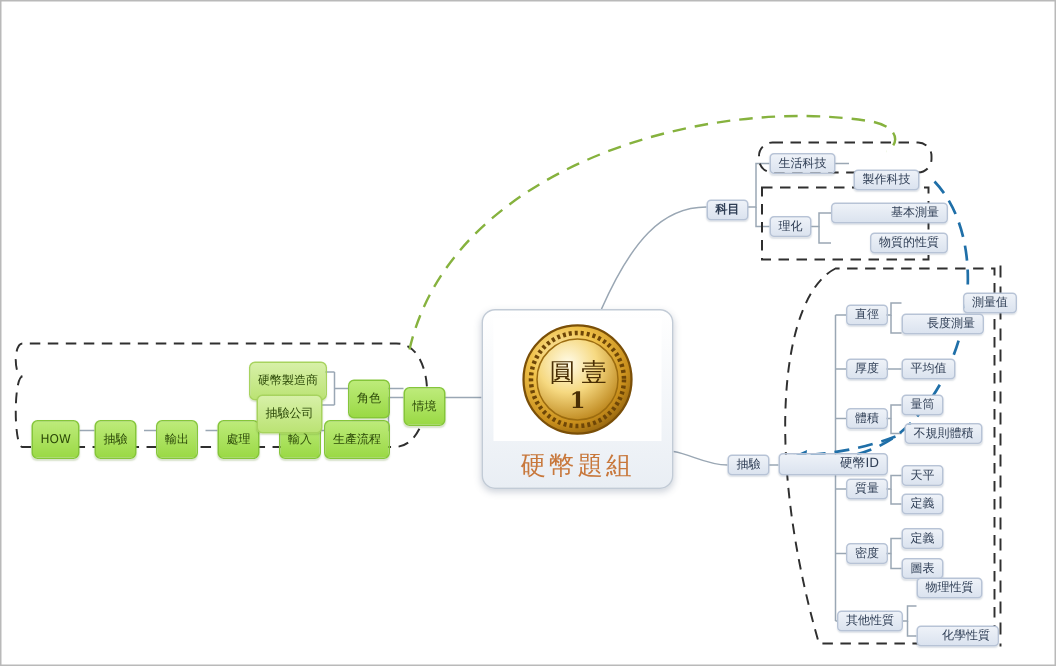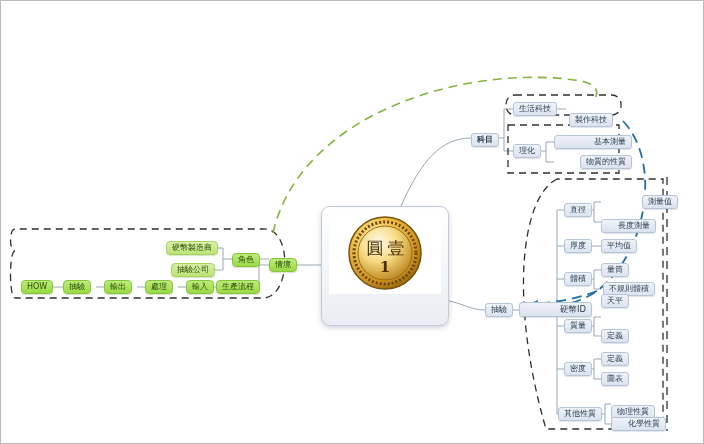--- a/index.html
+++ b/index.html
@@ -13,21 +13,21 @@
         justify-content:center;white-space:nowrap;line-height:1;}
 
   
   .nb{background:linear-gradient(#eef2f8,#dbe3ef);border:1px solid #b7c3d6;
       border-radius:3px;color:#2f3e55;font-size:8px;height:14px;padding:0 5px;
       box-shadow:0 1px 1px rgba(80,100,130,.18);}
   .nb.big{font-size:8.5px;height:15px;}
 
   
   .ng{background:linear-gradient(#bdeb7a,#9ad945);border:1px solid #85c63a;
-      border-radius:4px;color:#2d4a09;font-size:8px;height:14px;padding:0 5px;
+      border-radius:4px;color:#2d4a09;font-size:8px;height:14px;padding:12px 5px;
       box-shadow:0 1px 1px rgba(100,140,50,.25);}
   .ng.pale{background:linear-gradient(#d7f0a8,#bbe374);border-color:#a7d35e;}
 
   
   #central{position:absolute;left:320px;top:205px;width:128px;height:120px;
     background:linear-gradient(#ffffff,#e9eef4);border:1px solid #c2cbd6;
     border-radius:9px;box-shadow:0 2px 5px rgba(60,80,110,.25);
     display:flex;flex-direction:column;align-items:center;padding-top:5px;box-sizing:border-box;}
   #coinbox{width:112px;height:82px;background:#fff;display:flex;align-items:center;justify-content:center;}
   #central .title{font-family:"DejaVu Serif","Liberation Serif",serif;
@@ -139,20 +139,21 @@
             </radialGradient>
           </defs>
           <circle cx="43" cy="39" r="36" fill="url(#gold)" stroke="#7a4f08" stroke-width="1.5"></circle>
           <circle cx="43" cy="39" r="31" fill="none" stroke="#6e4607" stroke-width="3" stroke-dasharray="2,2"></circle>
           <circle cx="43" cy="39" r="27" fill="url(#gold2)" stroke="#9c6c10" stroke-width="1"></circle>
           <text x="33" y="40" font-size="17" font-family="DejaVu Serif, serif" fill="#4a2f05" text-anchor="middle">圓</text>
           <text x="54" y="40" font-size="17" font-family="DejaVu Serif, serif" fill="#4a2f05" text-anchor="middle">壹</text>
           <text x="43" y="58" font-size="15" font-family="DejaVu Serif, serif" fill="#4a2f05" text-anchor="middle" font-weight="bold">1</text>
         </svg>
       </div>
+      <div class="title">硬幣題組</div>
     </div>
 
     <div class="node ng" style="left:20px;top:279px;">HOW</div>
     <div class="node ng" style="left:62px;top:279px;">抽驗</div>
     <div class="node ng" style="left:103px;top:279px;">輸出</div>
     <div class="node ng" style="left:144px;top:279px;">處理</div>
     <div class="node ng" style="left:185px;top:279px;">輸入</div>
     <div class="node ng" style="left:215px;top:279px;">生產流程</div>
     <div class="node ng" style="left:231px;top:252px;">角色</div>
     <div class="node ng pale" style="left:165px;top:240px;">硬幣製造商</div>
@@ -164,35 +165,35 @@
     <div class="node nb" style="left:568px;top:101px;margin-top:11px;">製作科技</div>
     <div class="node nb" style="left:512px;top:143px;">理化</div>
     <div class="node nb" style="left:553px;top:134px;padding-left:39px;">基本測量</div>
     <div class="node nb" style="left:553px;top:154px;margin-left:26px;">物質的性質</div>
 
     <div class="node nb" style="left:484px;top:302px;">抽驗</div>
     <div class="node nb big" style="left:518px;top:301px;padding-left:40px;">硬幣ID</div>
 
     <div class="node nb" style="left:563px;top:202px;text-align:right;">直徑</div>
     <div class="node nb" style="left:600px;top:194px;margin-left:41px;">測量值</div>
-    <div class="node nb" style="left:600px;top:218px;padding-left:16px;">長度測量</div>
+    <div class="node nb" style="left:600px;top:208px;padding-left:16px;">長度測量</div>
 
     <div class="node nb" style="left:563px;top:238px;">厚度</div>
     <div class="node nb" style="left:600px;top:238px;">平均值</div>
 
     <div class="node nb" style="left:563px;top:271px;">體積</div>
     <div class="node nb" style="left:600px;top:262px;">量筒</div>
     <div class="node nb" style="left:602px;top:281px;">不規則體積</div>
 
     <div class="node nb" style="left:563px;top:318px;">質量</div>
-    <div class="node nb" style="left:600px;top:293px;">天平</div>
+    <div class="node nb" style="left:600px;top:309px;">天平</div>
     <div class="node nb" style="left:600px;top:328px;">定義</div>
 
     <div class="node nb" style="left:563px;top:361px;">密度</div>
     <div class="node nb" style="left:600px;top:351px;">定義</div>
     <div class="node nb" style="left:600px;top:371px;">圖表</div>
 
     <div class="node nb" style="left:557px;top:406px;">其他性質</div>
-    <div class="node nb" style="left:610px;top:404px;">物理性質</div>
+    <div class="node nb" style="left:610px;top:384px;">物理性質</div>
     <div class="node nb" style="left:610px;top:416px;padding-left:16px;">化學性質</div>
 
   </div>
 </div>
 
 </body></html>

